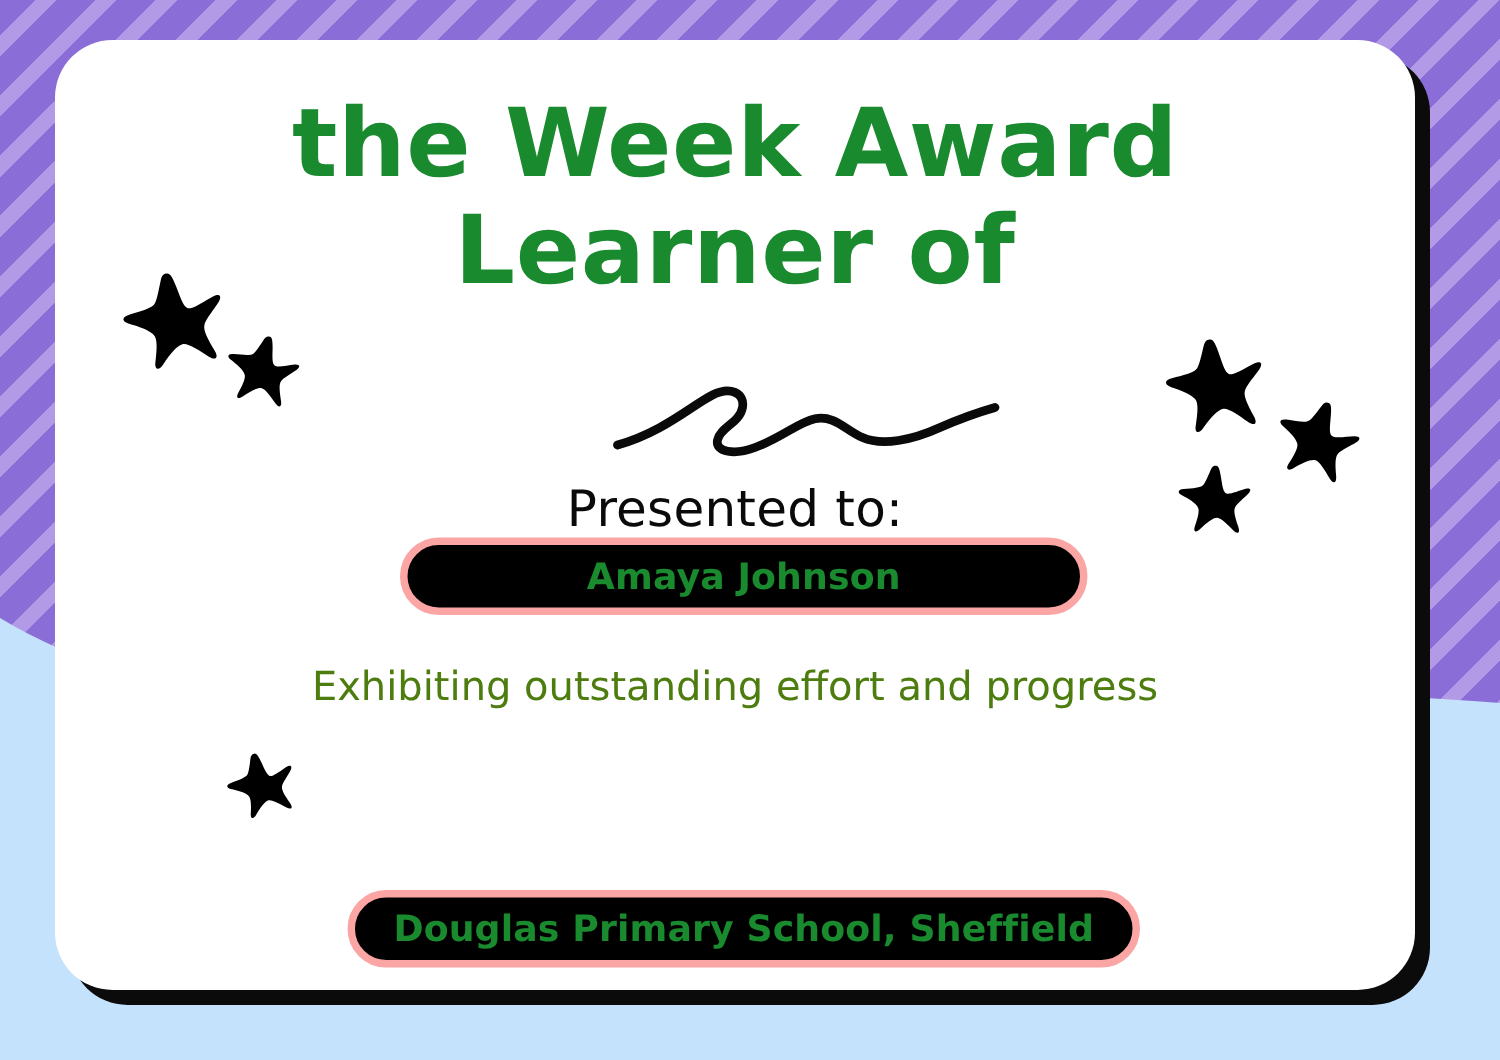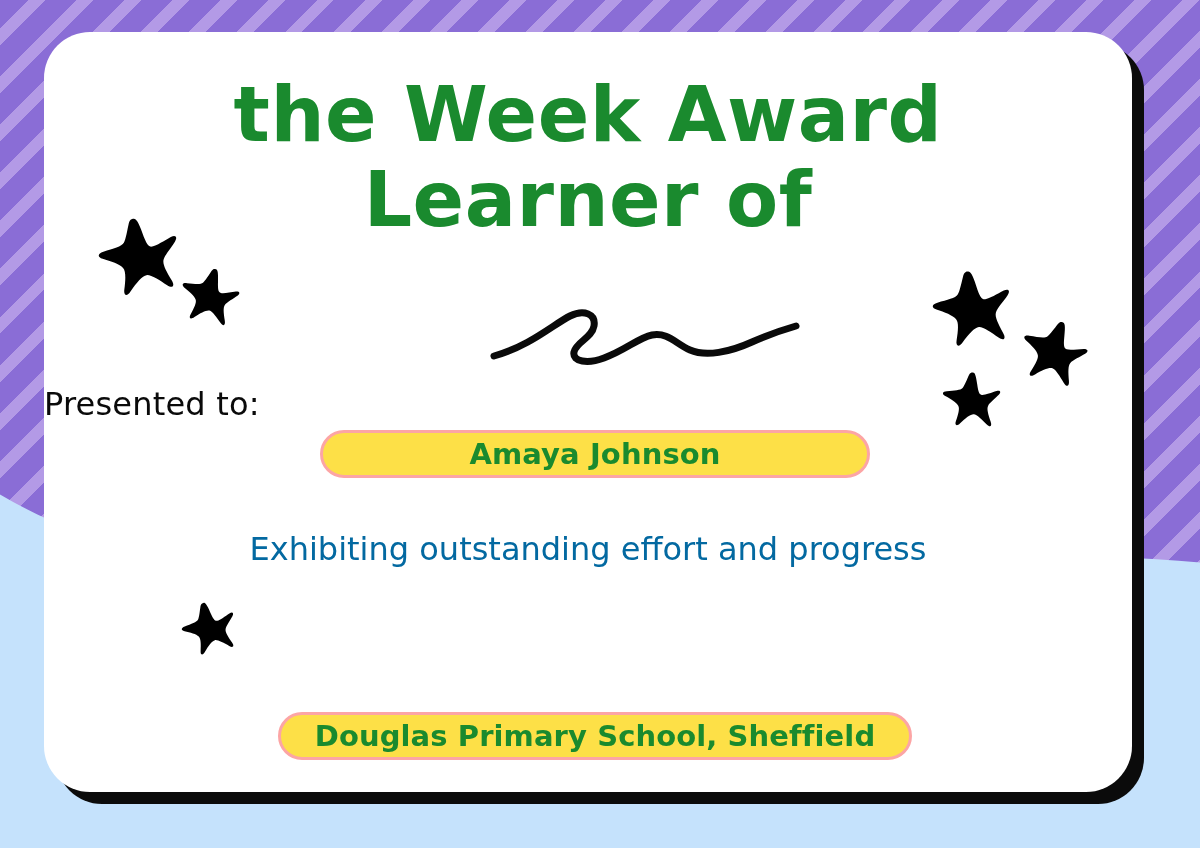--- a/index.html
+++ b/index.html
@@ -89,36 +89,36 @@
     top: 268px;
     width: 320px;
     height: 70px;
   }
 
   
   .label {
     position: absolute;
     left: 0;
     right: 0;
-    text-align: left;
+    text-align: center;
     color: #0a0a0a;
     font-family: "DejaVu Sans", sans-serif;
-    font-size: 32px;
+    font-size: 40px;
     font-weight: 400;
     letter-spacing: 0.2px;
   }
   #label-presented { top: 353px; }
   #label-awarded   { top: 613px; }
 
   .pill {
     position: absolute;
-    height: 48px;
-    border: 3px solid #fca5a5;
+    height: 62px;
+    border: 6px solid #fca5a5;
     border-radius: 34px;
-    background: #fde047;
+    background: #000000;
     display: flex;
     align-items: center;
     justify-content: center;
   }
   .pill-text {
     color: #1a8a2e;
     font-family: "DejaVu Sans", sans-serif;
     font-weight: bold;
     font-size: 29px;
     letter-spacing: 0.1px;
@@ -134,21 +134,21 @@
     top: 680px;
     width: 634px;
   }
 
   #body-text {
     position: absolute;
     left: 60px;
     right: 60px;
     top: 497px;
     text-align: center;
-    color: #0369a1;
+    color: #4d7c0f;
     font-family: "DejaVu Sans", sans-serif;
     font-size: 32px;
     line-height: 1.26;
   }
   #body-text span { display: block; }
 
   
   .star {
     position: absolute;
     pointer-events: none;

